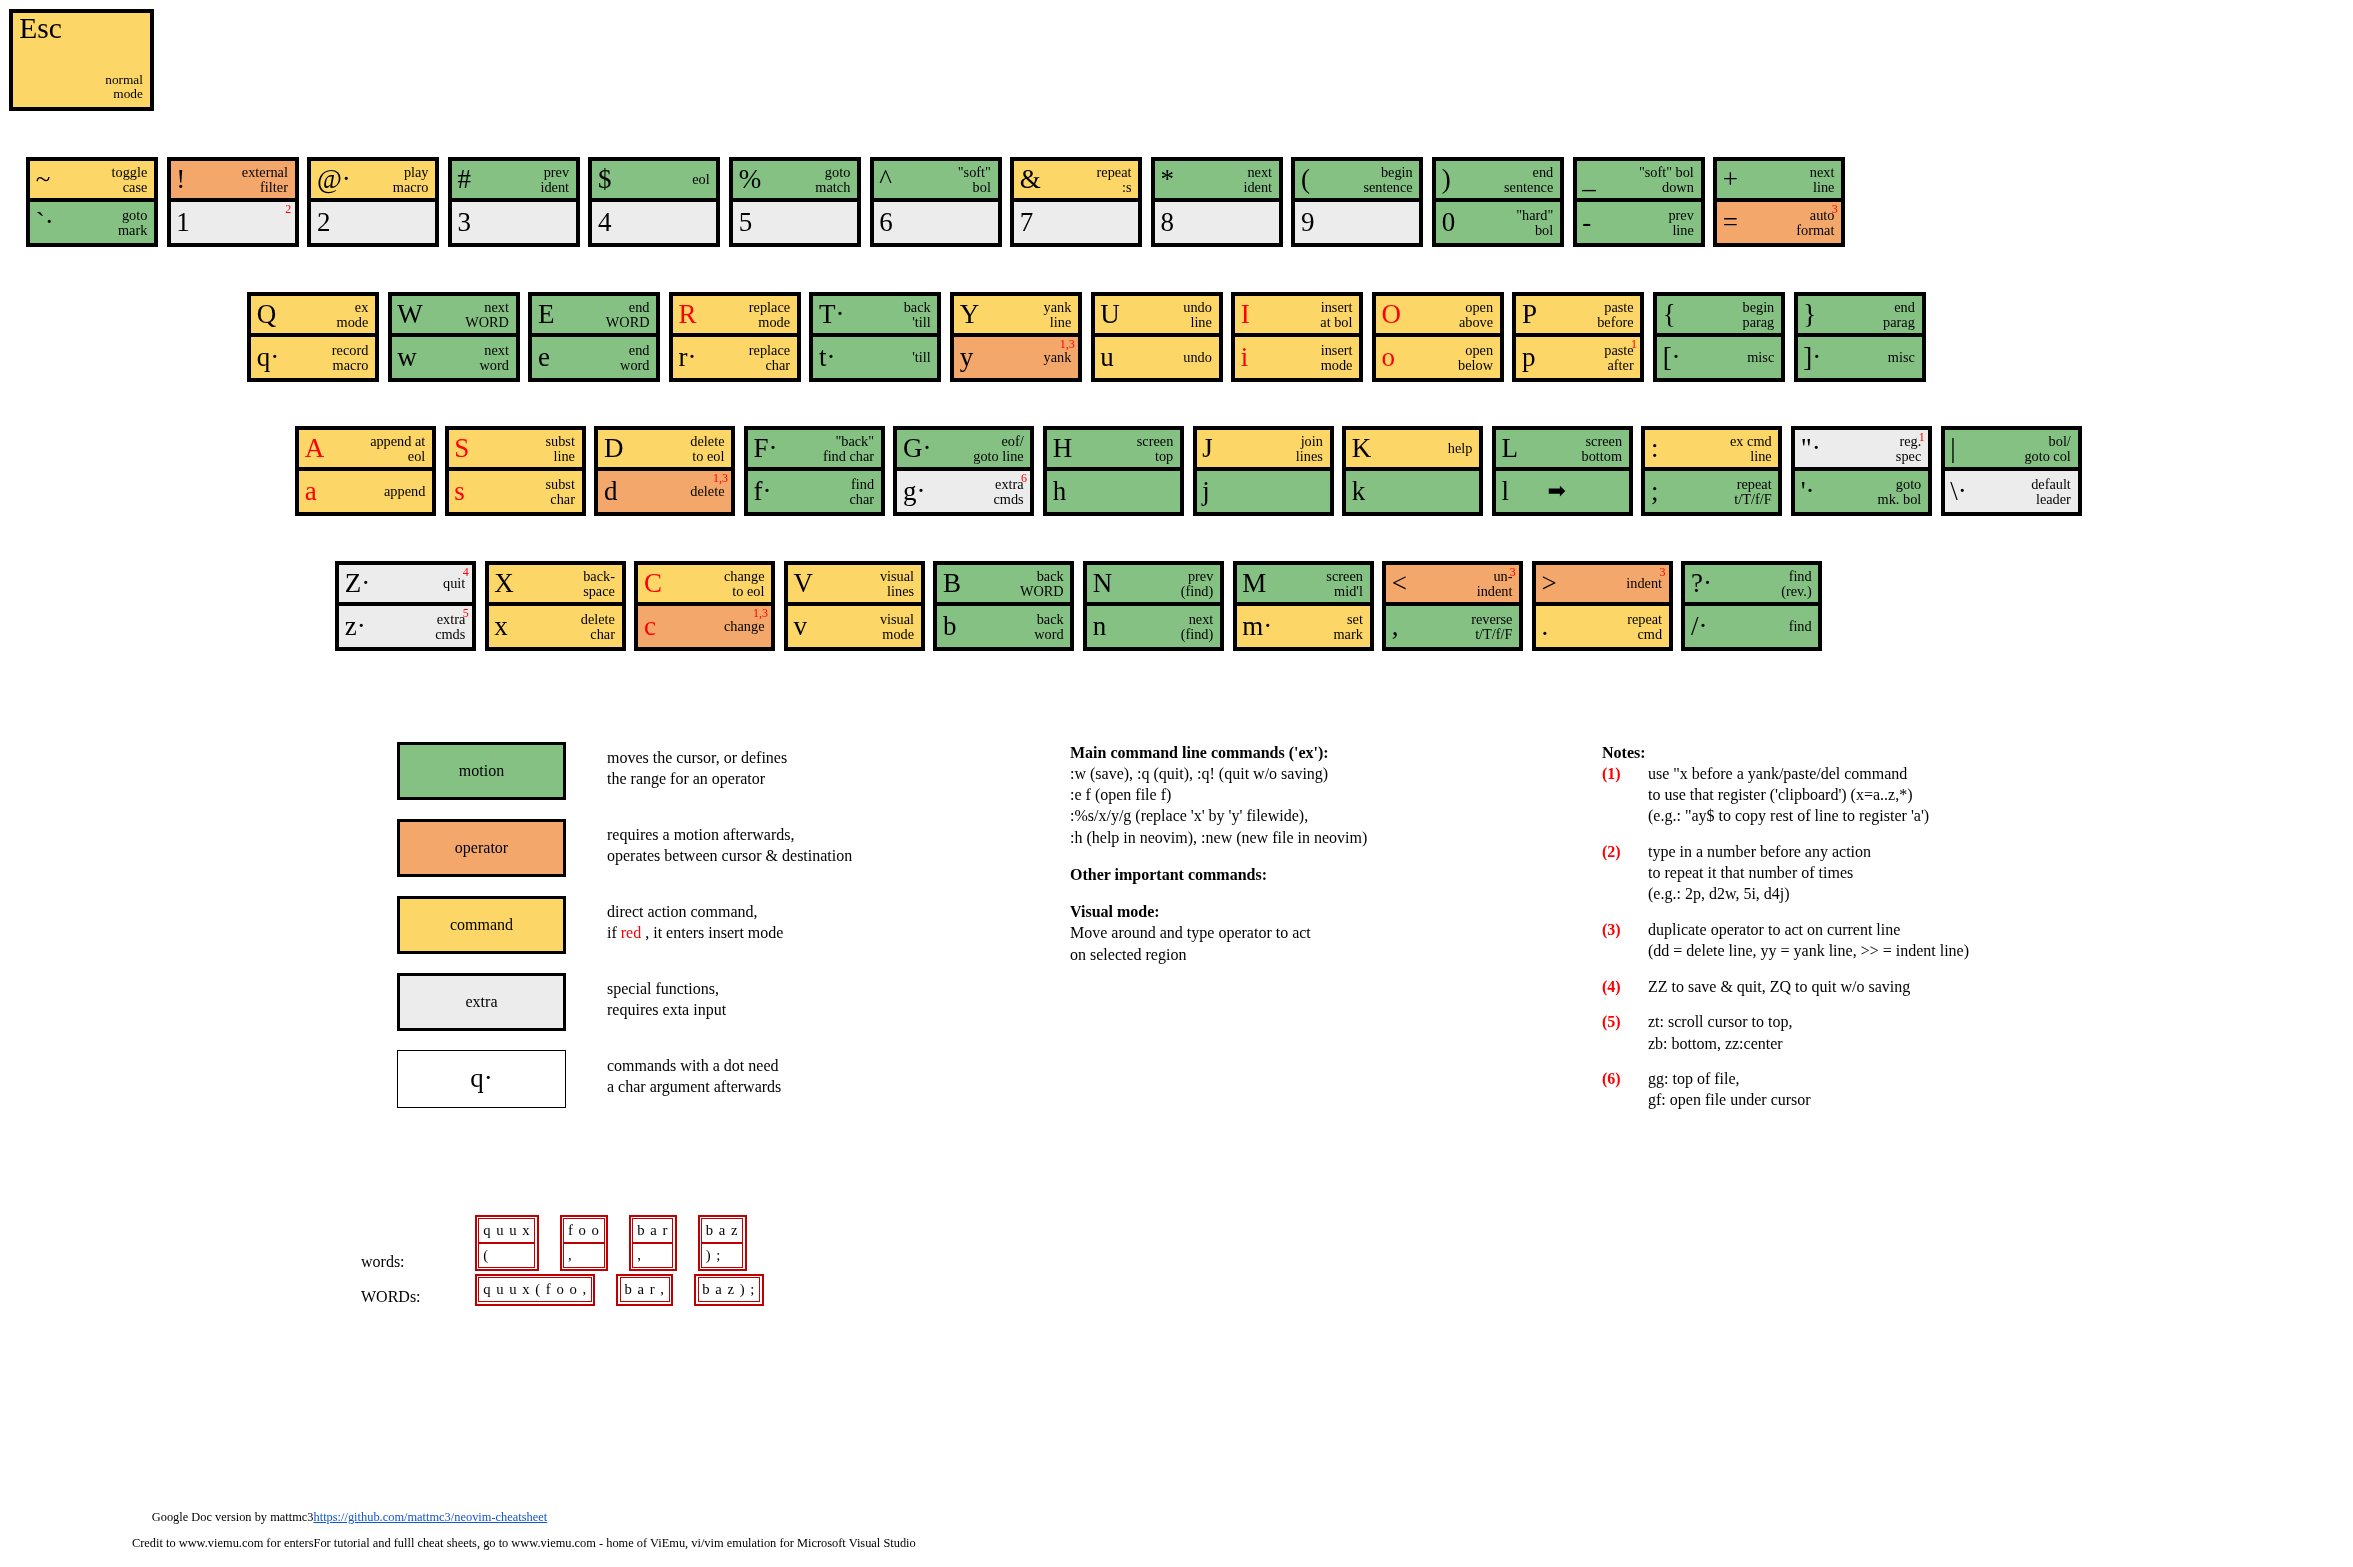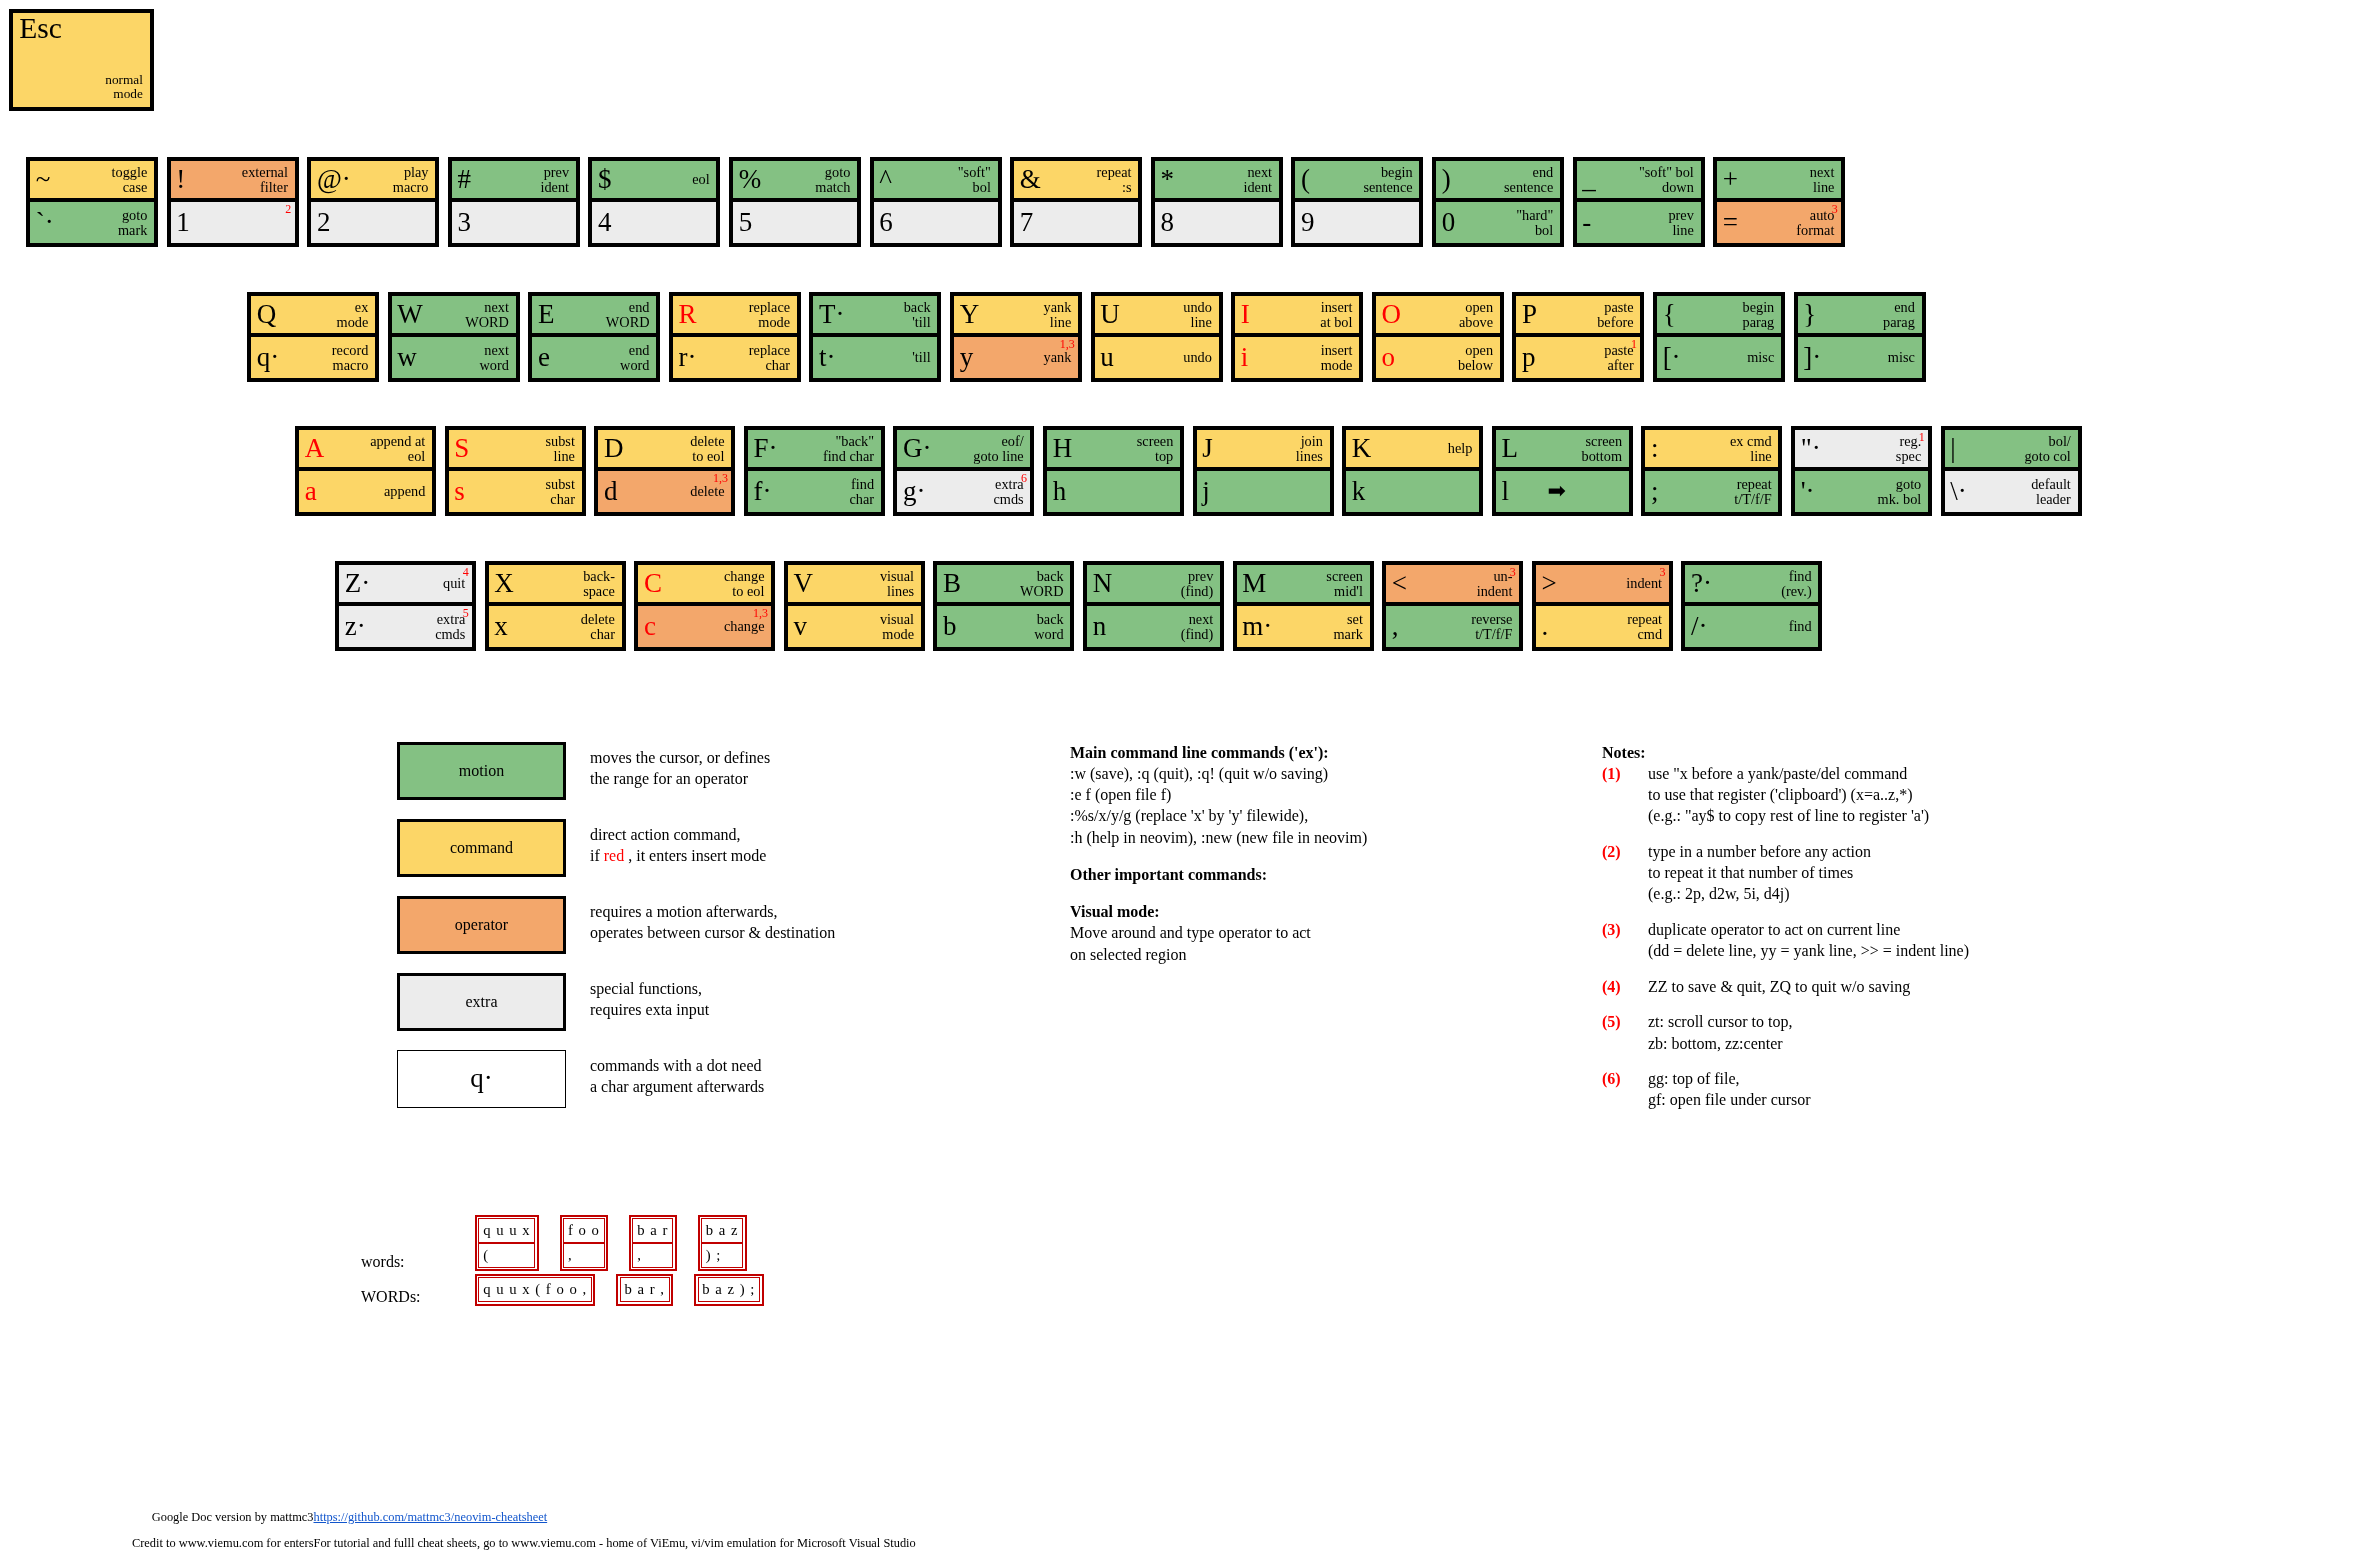--- a/index.html
+++ b/index.html
@@ -93,21 +93,21 @@
   .legend-row { display:flex; align-items:flex-start; margin-bottom: 19px; height:58px; }
   .legend-swatch {
     width: 169px; height: 58px;
     border: 3.8px solid #000;
     display:flex; align-items:center; justify-content:center;
     font-size: 16px;
     flex: 0 0 auto;
   }
   .legend-swatch.thin { border-width: 1.9px; }
   .legend-swatch .qsym { font-size: 27px; }
-  .legend-desc { margin-left: 24px; font-size: 16px; line-height: 1.28; white-space: pre-line; padding-top: 6.7px; }
+  .legend-desc { margin-left: 41px; font-size: 16px; line-height: 1.28; white-space: pre-line; padding-top: 6.7px; }
   .legend-desc .redword { color:#ff0000; }
 
   
   .wordrow { position:absolute; display:flex; align-items:flex-end; }
   .wordrow .wlabel { font-size: 16px; width: 114px; }
   .wgroup { border: 2.4px solid #c00000; display:flex; margin-right: 21px; padding: 1.4px; flex-direction: column;}
   .wcell { border: 1.9px solid #c00000; font-size: 14.7px; padding: 2.9px 3.8px; font-family:"Liberation Serif", serif; letter-spacing: 1px;}
   .wgroup.solo { padding:1.4px; }
 
   
@@ -700,32 +700,32 @@
 
   <div id="legend">
       <div class="legend-row">
         <div class="legend-swatch g-motion">
           <span>motion</span>
         </div>
         <div class="legend-desc">moves the cursor, or defines
 the range for an operator</div>
       </div>
       <div class="legend-row">
+        <div class="legend-swatch g-operator">
+          <span>operator</span>
+        </div>
+        <div class="legend-desc">requires a motion afterwards,
+operates between cursor &amp; destination</div>
+      </div>
+      <div class="legend-row">
         <div class="legend-swatch g-command">
           <span>command</span>
         </div>
         <div class="legend-desc"><span>direct action command,
 if </span><span class="redword">red</span><span> , it enters insert mode</span></div>
-      </div>
-      <div class="legend-row">
-        <div class="legend-swatch g-operator">
-          <span>operator</span>
-        </div>
-        <div class="legend-desc">requires a motion afterwards,
-operates between cursor &amp; destination</div>
       </div>
       <div class="legend-row">
         <div class="legend-swatch g-extra">
           <span>extra</span>
         </div>
         <div class="legend-desc">special functions,
 requires exta input</div>
       </div>
       <div class="legend-row">
         <div class="legend-swatch g-plain thin">

